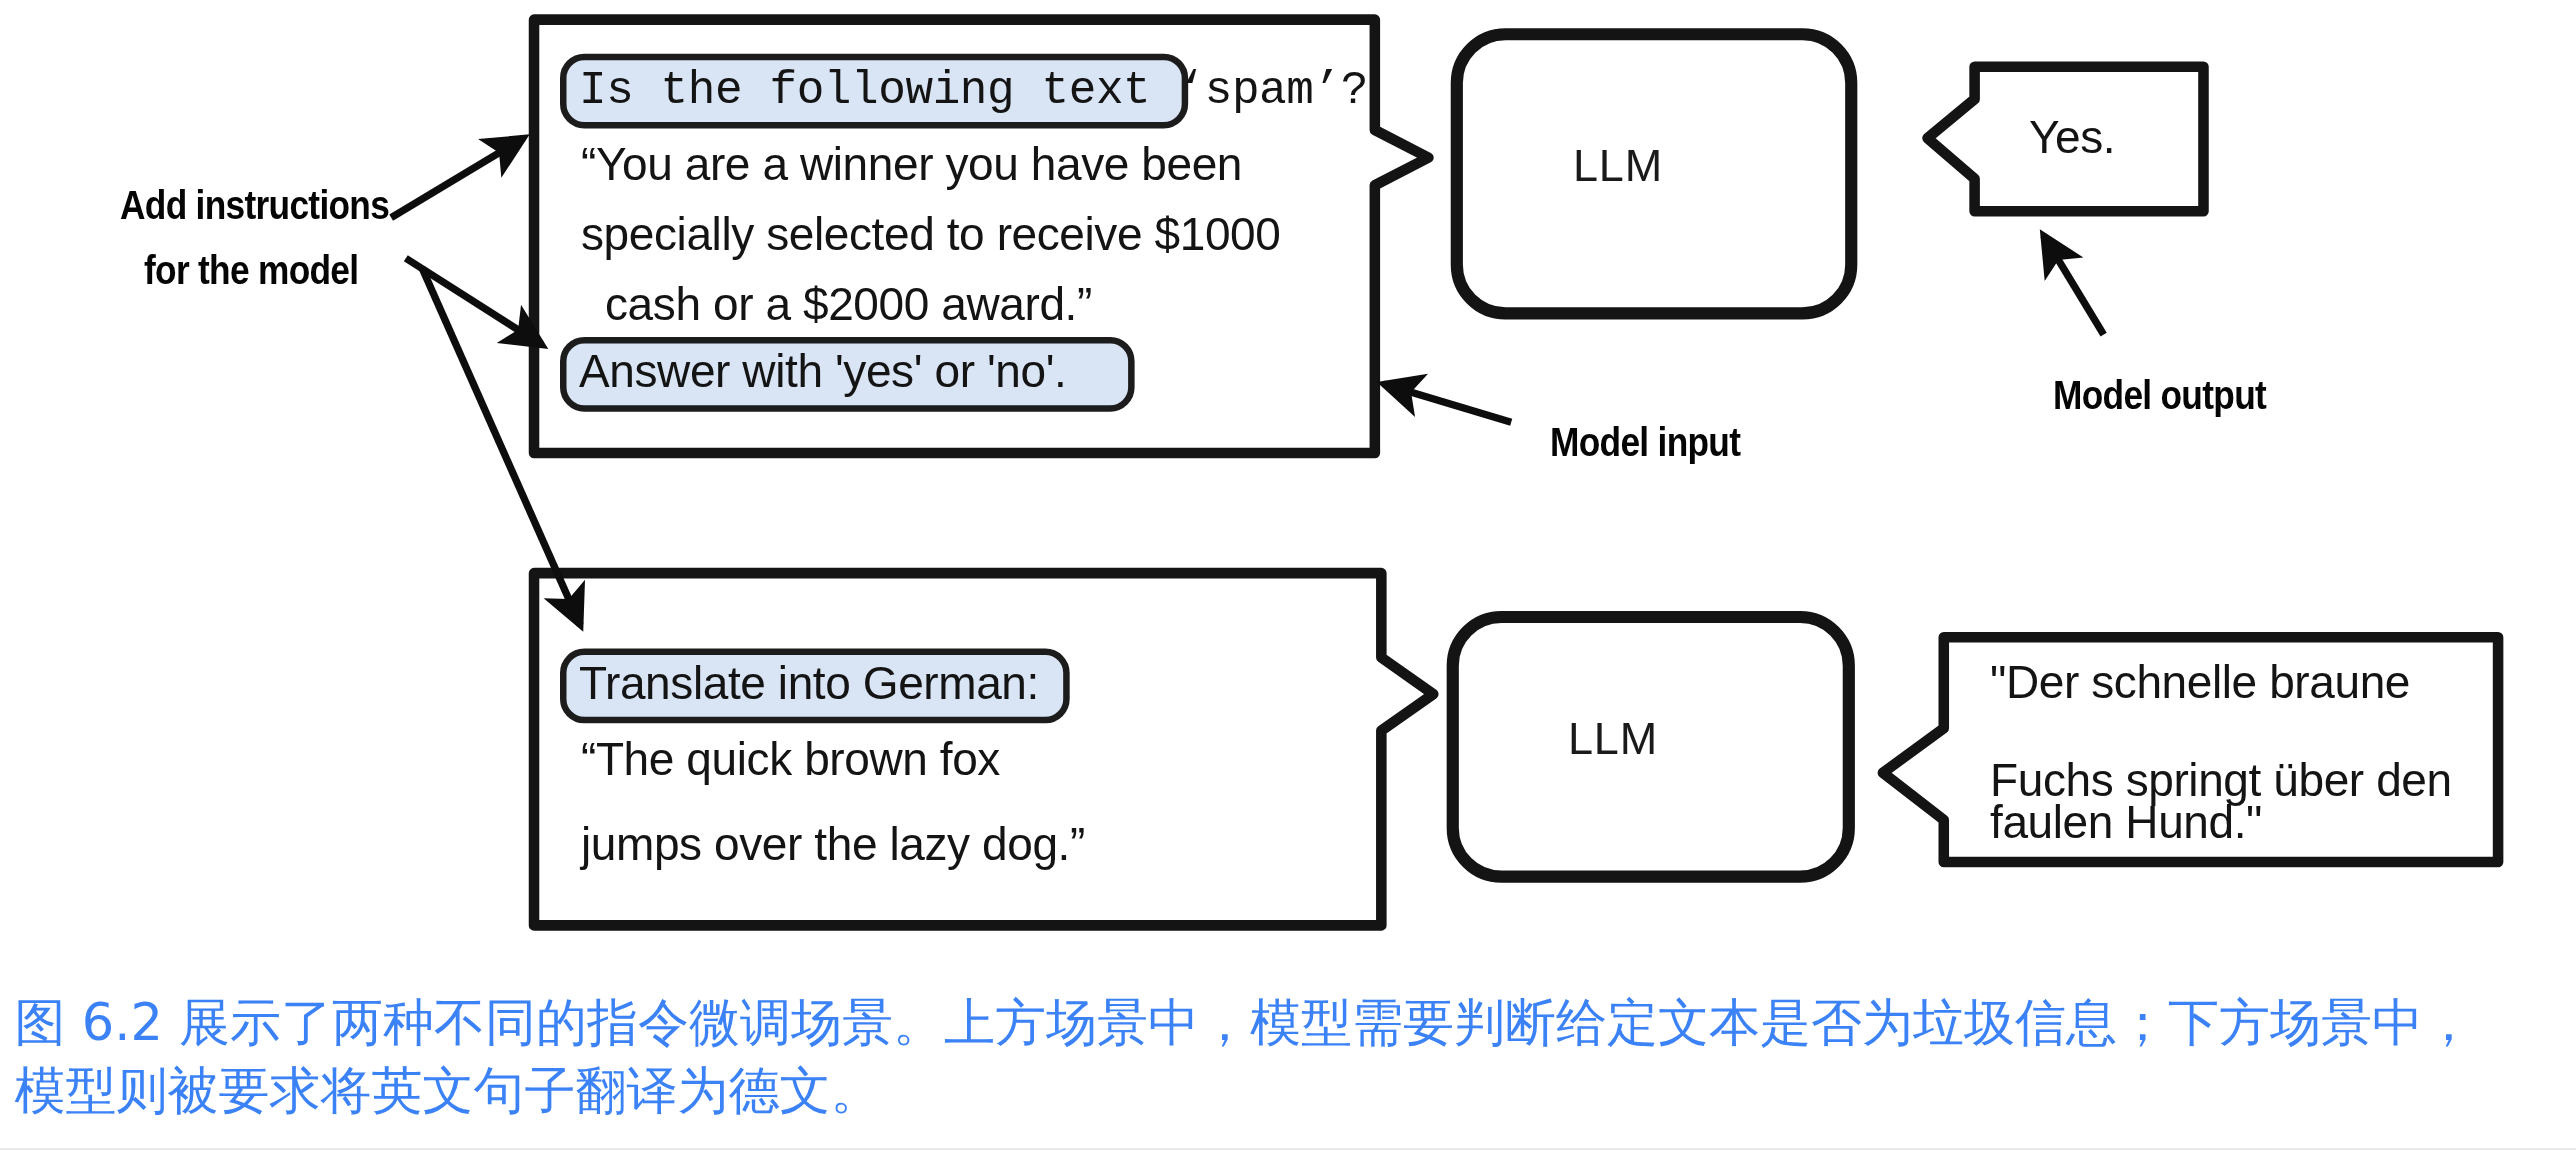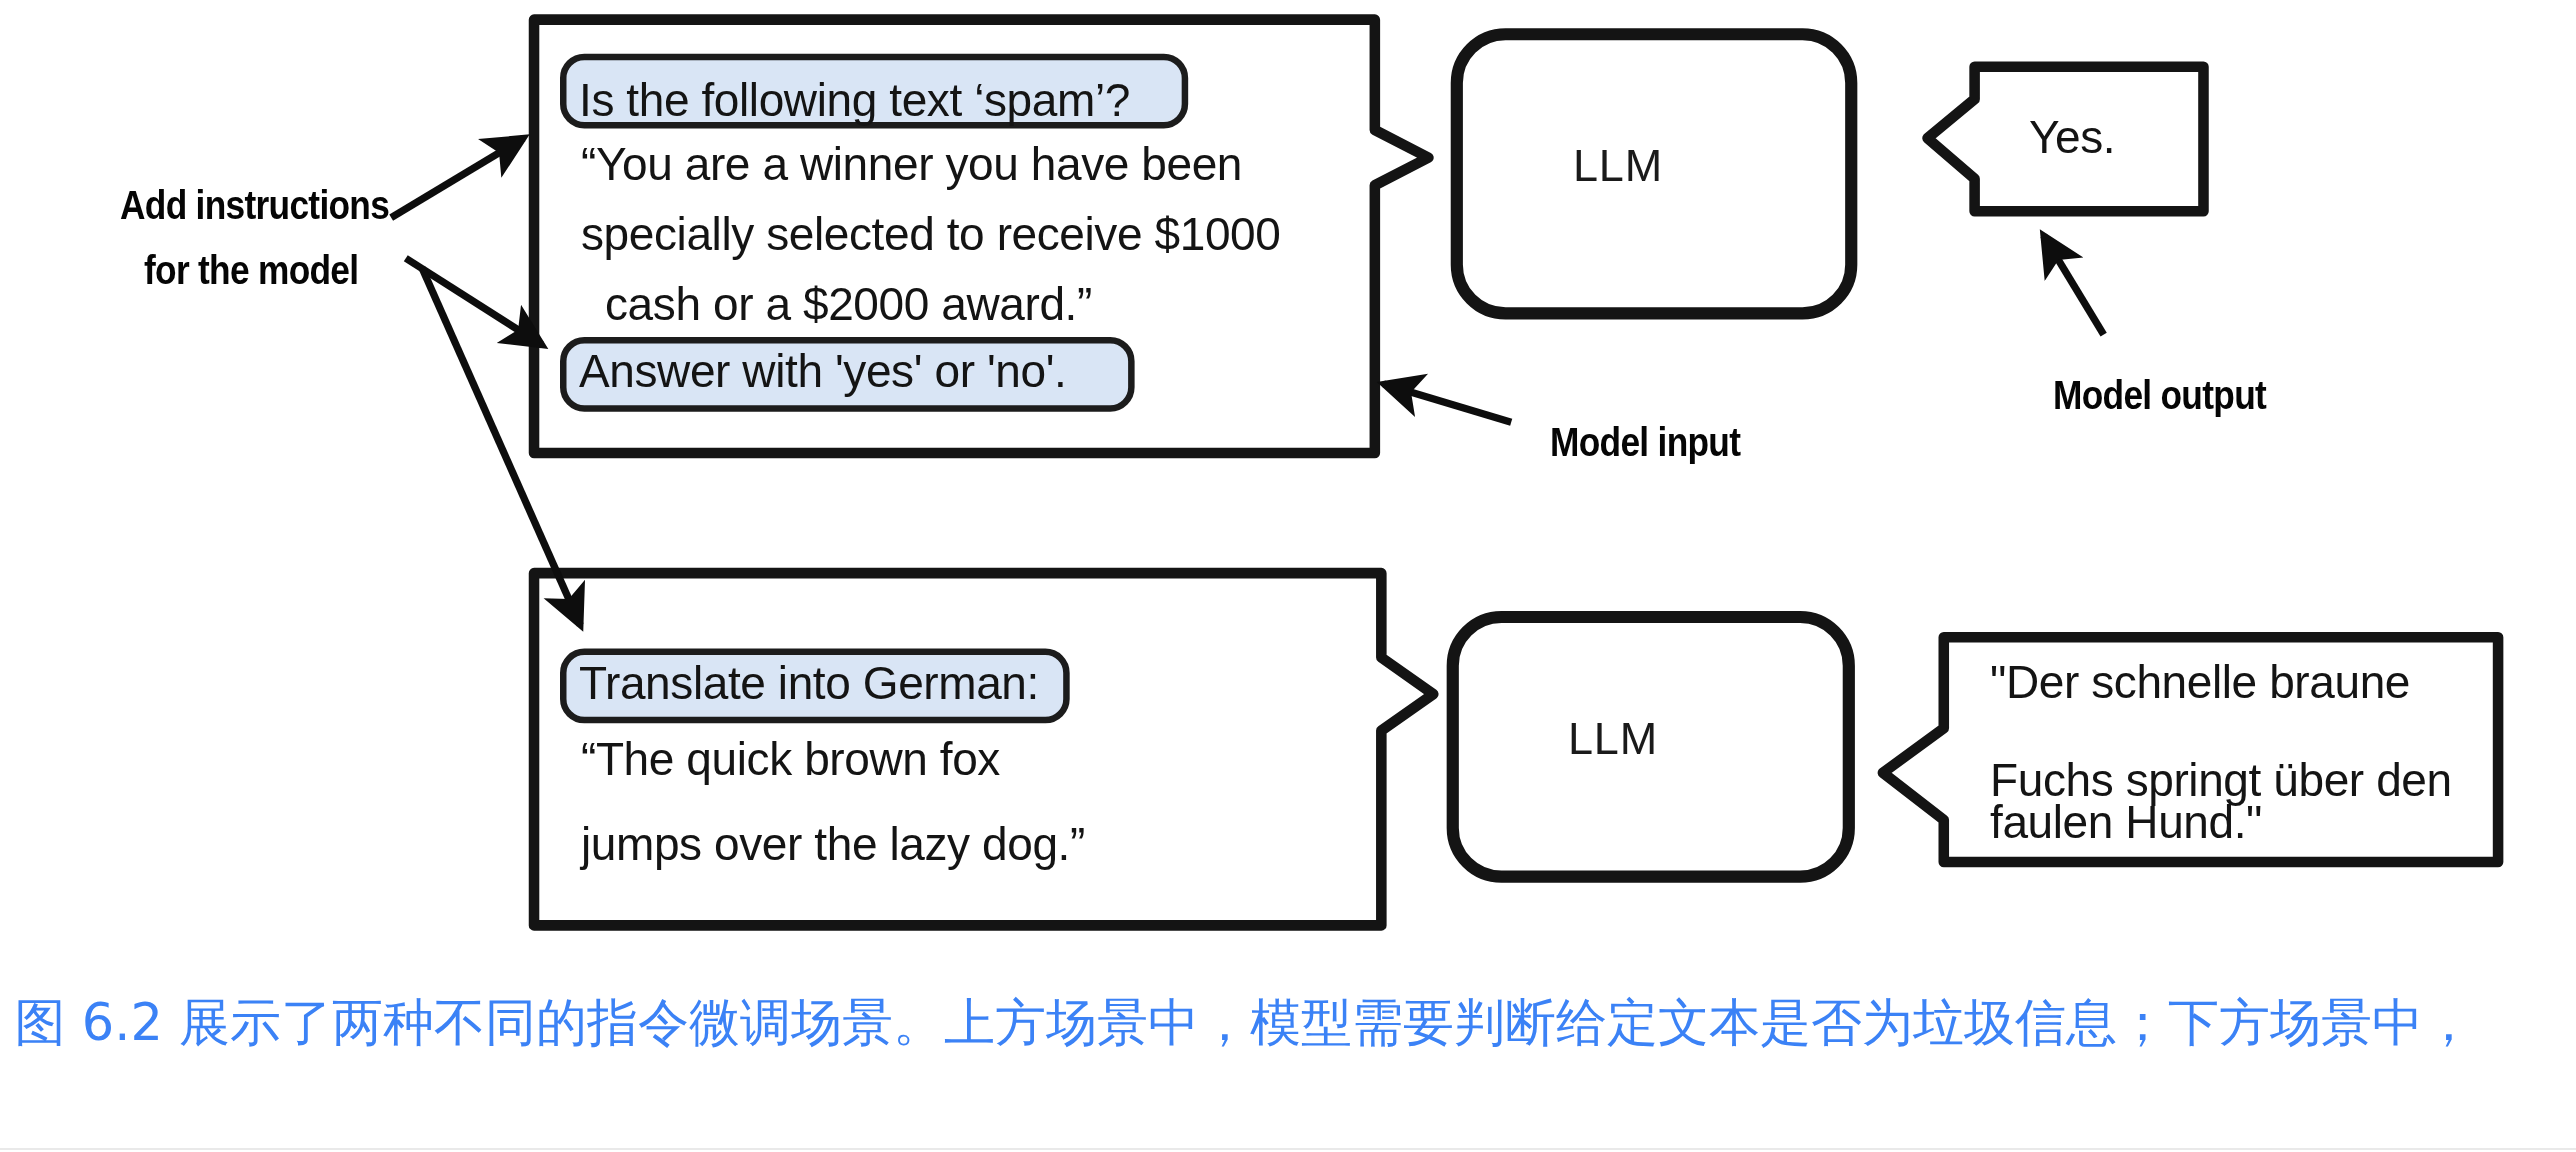--- a/index.html
+++ b/index.html
@@ -149,21 +149,21 @@
 
   <line x1="500" y1="318" x2="668" y2="425" stroke="#0d0d0d" stroke-width="9" marker-end="url(#arrowhead)"></line>
 
   <line x1="520" y1="330" x2="715" y2="770" stroke="#0d0d0d" stroke-width="9" marker-end="url(#arrowhead)"></line>
 
   <line x1="1862" y1="520" x2="1705" y2="473" stroke="#0d0d0d" stroke-width="9" marker-end="url(#arrowhead)"></line>
 
   <line x1="2592" y1="412" x2="2518" y2="290" stroke="#0d0d0d" stroke-width="9" marker-end="url(#arrowhead)"></line>
 </svg>
 
-<div class="txt chip-text" style="left:579px; top:77px;">Is the following text ‘spam’?</div>
+<div class="txt chip-text" style="left:579px; top:68px;font-family:Liberation Mono, monospace;">Is the following text ‘spam’?</div>
 
 <div class="txt body-text" style="left:581px; top:141px;">“You are a winner you have been</div>
 <div class="txt body-text" style="left:581px; top:211px;">specially selected to receive $1000</div>
 <div class="txt body-text" style="left:605px; top:281px;">cash or a $2000 award.”</div>
 
 <div class="txt chip-text" style="left:579px; top:348px;">Answer with 'yes' or 'no'.</div>
 
 <div class="txt llm-text" style="left:1573px; top:143px;">LLM</div>
 
 <div class="txt body-text" style="left:2029px; top:114px;">Yes.</div>
@@ -181,16 +181,17 @@
 
 <div class="txt annot-text" style="left:120px; top:185px;">Add instructions</div>
 <div class="txt annot-text" style="left:144px; top:250px;">for the model</div>
 
 <div class="txt annot-text" style="left:1550px; top:422px;">Model input</div>
 
 <div class="txt annot-text" style="left:2053px; top:375px;">Model output</div>
 
 <div id="caption">
   <span class="cap-line">图 6.2 展示了两种不同的指令微调场景。上方场景中，模型需要判断给定文本是否为垃圾信息；下方场景中，</span>
+  <span class="cap-line">模型则被要求将英文句子翻译为德文。</span>
 </div>
 
 <div id="bottom-rule"></div>
 
 
 </body></html>

